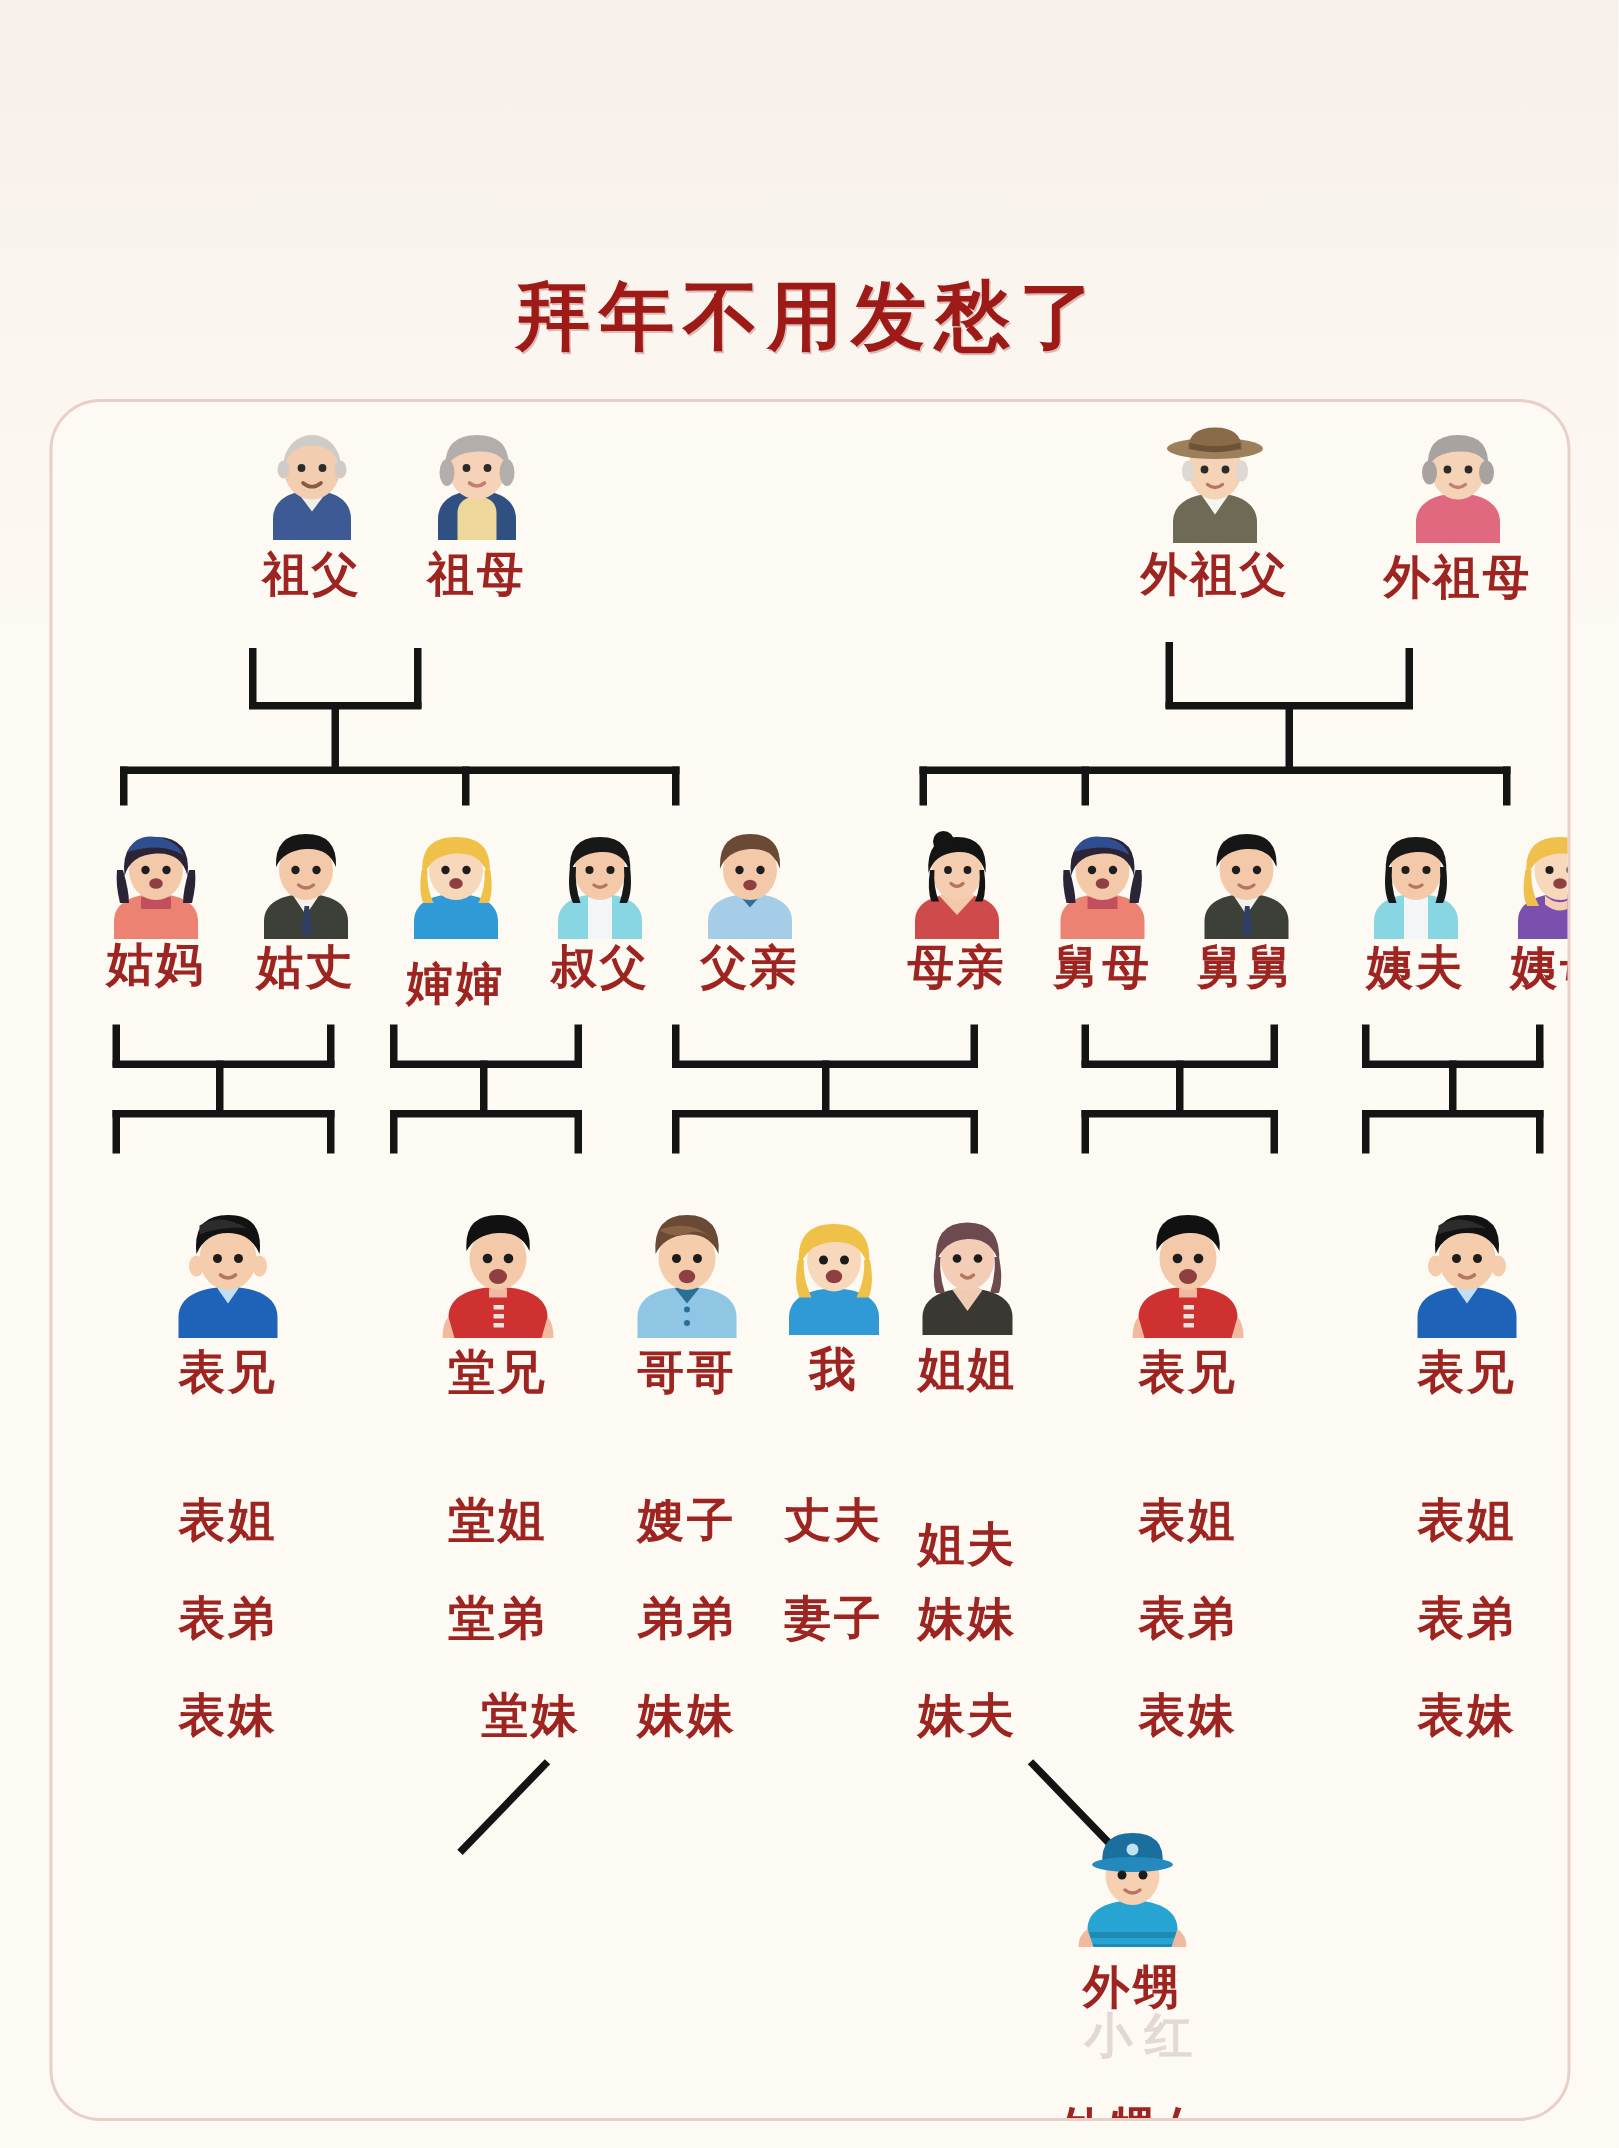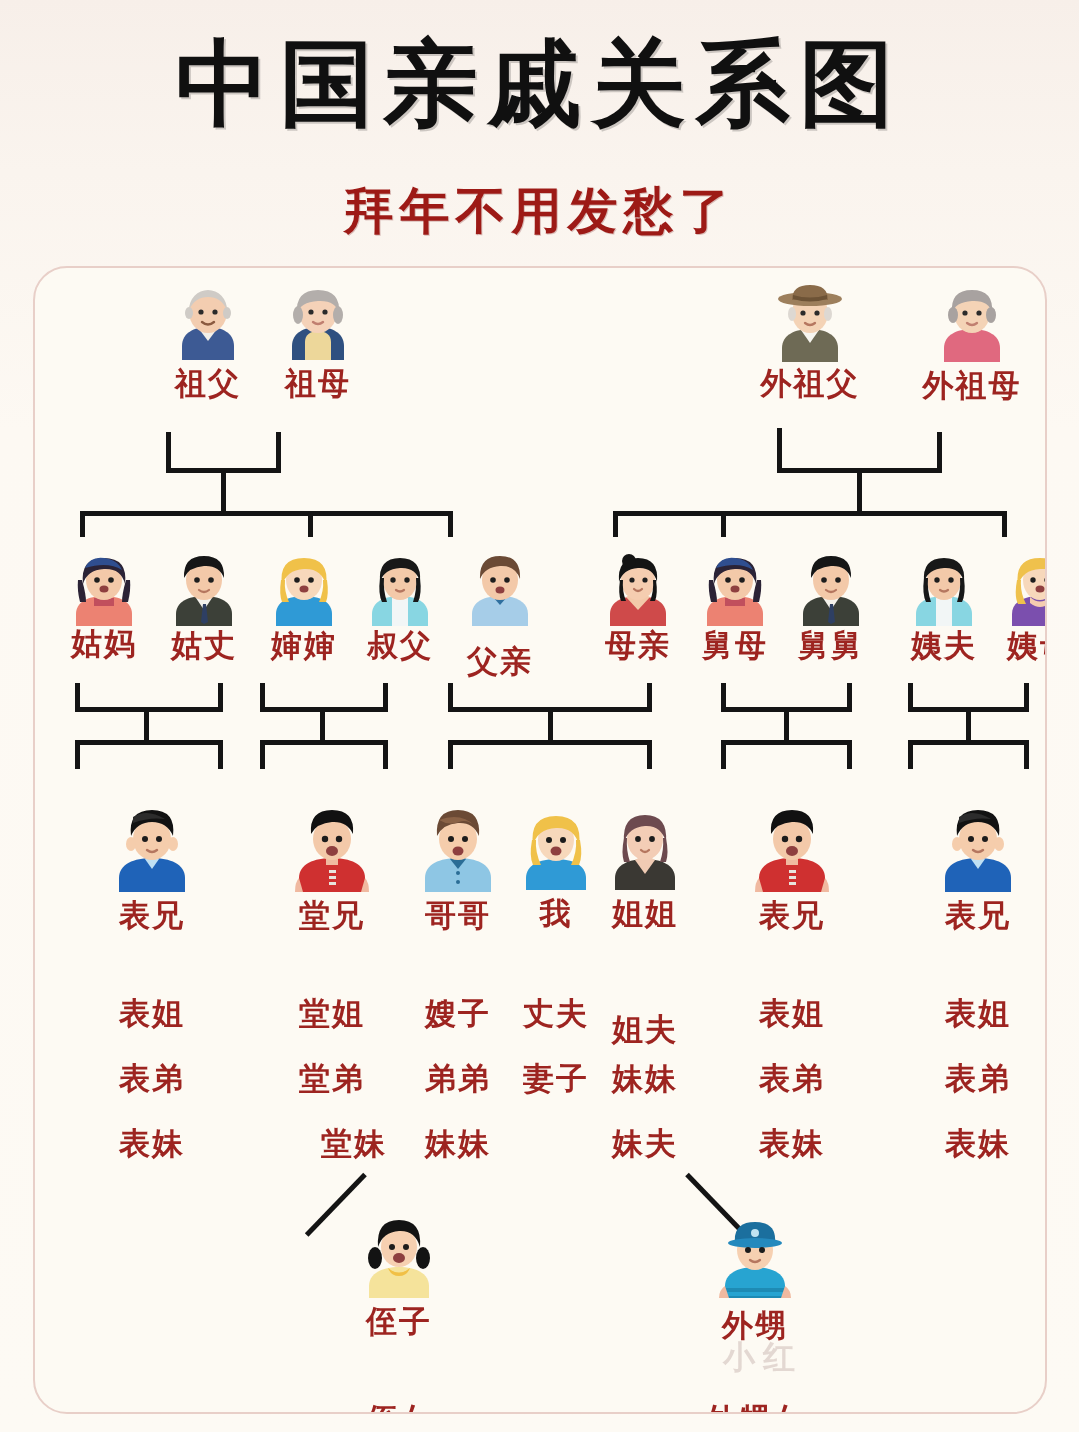--- a/index.html
+++ b/index.html
@@ -115,21 +115,20 @@
     font-weight: bold;
     letter-spacing: 8px;
     font-family: "DejaVu Serif", "Liberation Serif", serif;
     pointer-events: none;
   }
 </style>
 </head>
 <body>
 
 <div class="header">
-  <div class="title">中国亲戚关系图</div>
   <div class="subtitle">拜年不用发愁了</div>
 </div>
 
 <div class="card">
 
   <div class="node" style="left:108px; top:14px; width:130px;">
     <div class="avatar" style="width:78px;height:78px;">
       <svg width="78" height="78" viewBox="0 0 78 78">
         <path d="M13 78 V64 c0-13 12-19 26-19 s26 6 26 19 V78 Z" fill="#3d5a94"></path>
         <path d="M30 47 l9 12 l9 -12 l-5 -4 h-8 Z" fill="#f2efe9"></path>
@@ -255,21 +254,21 @@
         <path d="M10 76 V64 c0-12 12-18 28-18 s28 6 28 18 V76 Z" fill="#2f9ad6"></path>
         <ellipse cx="38" cy="30" rx="18" ry="20" fill="#f7d8bb"></ellipse>
         <path d="M16 36 q-4 -28 22 -28 t22 28 q-4 -18 -22 -17 t-22 17Z" fill="#f0c149"></path>
         <path d="M15 30 q-2 14 1 22 l7 0 q-5 -11 -4 -22Z" fill="#f0c149"></path>
         <path d="M61 30 q2 14 -1 22 l-7 0 q5 -11 4 -22Z" fill="#f0c149"></path>
         <circle cx="31" cy="30" r="2.8" fill="#1e1e1e"></circle>
         <circle cx="45" cy="30" r="2.8" fill="#1e1e1e"></circle>
         <ellipse cx="38" cy="39" rx="4.5" ry="3.6" fill="#8e3f3f"></ellipse>
       </svg>
     </div>
-    <div class="label" style="margin-top:4px;">婶婶</div>
+    <div class="label" style="margin-top:15px;">婶婶</div>
   </div>
 
   <div class="node" style="left:318px; top:282px; width:94px;">
     <div class="avatar" style="width:76px;height:76px;">
       <svg width="76" height="76" viewBox="0 0 76 76">
         <path d="M10 76 V64 c0-12 12-18 28-18 s28 6 28 18 V76 Z" fill="#88d6e2"></path>
         <path d="M30 48 h16 v28 h-16 Z" fill="#f2f6f6"></path>
         <ellipse cx="38" cy="30" rx="17" ry="20" fill="#f3c9a9"></ellipse>
         <path d="M18 32 q-2 -24 20 -24 t20 24 q-4 -15 -20 -14 t-20 14Z" fill="#181818"></path>
         <path d="M18 28 q-2 16 2 24 l5 0 q-4 -12 -3 -24Z" fill="#181818"></path>
@@ -287,21 +286,21 @@
       <svg width="76" height="76" viewBox="0 0 76 76">
         <path d="M10 76 V64 c0-12 12-18 28-18 s28 6 28 18 V76 Z" fill="#a6cde8"></path>
         <path d="M31 47 l7 8 l7 -8 l-4 -3 h-6 Z" fill="#2f6f9f"></path>
         <ellipse cx="38" cy="30" rx="18" ry="20" fill="#f3c9a9"></ellipse>
         <path d="M18 29 q-1 -23 20 -23 t20 23 q-5 -14 -20 -13 t-20 13Z" fill="#6b4a35"></path>
         <circle cx="31" cy="30" r="2.8" fill="#1e1e1e"></circle>
         <circle cx="45" cy="30" r="2.8" fill="#1e1e1e"></circle>
         <ellipse cx="38" cy="40" rx="4.5" ry="3.5" fill="#8e3f3f"></ellipse>
       </svg>
     </div>
-    <div class="label" style="margin-top:20px;">父亲</div>
+    <div class="label" style="margin-top:4px;">父亲</div>
   </div>
 
   <div class="node" style="left:556px; top:282px; width:94px;">
     <div class="avatar" style="width:76px;height:76px;">
       <svg width="76" height="76" viewBox="0 0 76 76">
         <path d="M10 76 V64 c0-12 12-18 28-18 s28 6 28 18 V76 Z" fill="#cf4a4a"></path>
         <path d="M26 47 l12 13 l12 -13 l-6 -3 h-12 Z" fill="#f3c9a9"></path>
         <ellipse cx="38" cy="30" rx="17" ry="20" fill="#f5cdb0"></ellipse>
         <path d="M19 32 q-2 -24 19 -24 t19 24 q-4 -15 -19 -14 t-19 14Z" fill="#141414"></path>
         <circle cx="29" cy="11" r="7" fill="#141414"></circle>
@@ -562,37 +561,20 @@
     </div>
     <div class="label" style="margin-top:8px;">表兄</div>
     <div class="sublabel" style="left:0;right:0;top:187px;">表姐</div>
     <div class="sublabel" style="left:0;right:0;top:252px;">表弟</div>
     <div class="sublabel" style="left:0;right:0;top:317px;">表妹</div>
   </div>
 
   <div class="diag" style="left:330px; top:904px; width:84px; transform: rotate(134deg);"></div>
   <div class="diag" style="left:652px; top:904px; width:84px; transform: rotate(46deg);"></div>
 
-  <div class="node" style="left:300px; top:946px; width:128px;">
-    <div class="avatar" style="width:84px;height:84px;">
-      <svg width="84" height="84" viewBox="0 0 84 84">
-        <path d="M12 84 V72 c0-13 14-19 30-19 s30 6 30 19 V84 Z" fill="#f5e39b"></path>
-        <path d="M31 54 q11 9 22 0 q-3 8 -11 8 t-11 -8Z" fill="#f1c046"></path>
-        <ellipse cx="42" cy="33" rx="18" ry="20" fill="#f6d0b1"></ellipse>
-        <path d="M21 33 q-2 -27 21 -27 t21 27 q-5 -17 -21 -16 t-21 16Z" fill="#131313"></path>
-        <ellipse cx="18" cy="44" rx="7" ry="11" fill="#131313"></ellipse>
-        <ellipse cx="66" cy="44" rx="7" ry="11" fill="#131313"></ellipse>
-        <circle cx="35" cy="33" r="3" fill="#1c1c1c"></circle>
-        <circle cx="49" cy="33" r="3" fill="#1c1c1c"></circle>
-        <ellipse cx="42" cy="44" rx="6" ry="5" fill="#8e3f3f"></ellipse>
-      </svg>
-    </div>
-    <div class="label" style="margin-top:8px;">侄子</div>
-    <div class="sublabel" style="left:0;right:0;top:185px;">侄女</div>
-  </div>
 
   <div class="node" style="left:650px; top:946px; width:140px;">
     <div class="avatar" style="width:84px;height:84px;">
       <svg width="84" height="84" viewBox="0 0 84 84">
         <path d="M12 84 V72 c0-13 14-19 30-19 s30 6 30 19 V84 Z" fill="#27a4d1"></path>
         <path d="M12 74 h60 v4 h-60 Z M12 82 h60 v2 h-60 Z" fill="#1e8bb4"></path>
         <path d="M12 72 q-6 4 -6 12 h10 Z" fill="#f0b9a0"></path>
         <path d="M72 72 q6 4 6 12 h-10 Z" fill="#f0b9a0"></path>
         <ellipse cx="42" cy="36" rx="18" ry="20" fill="#f6d0b1"></ellipse>
         <path d="M22 29 q-2 -21 20 -21 t20 21 Z" fill="#1b6f9e"></path>

